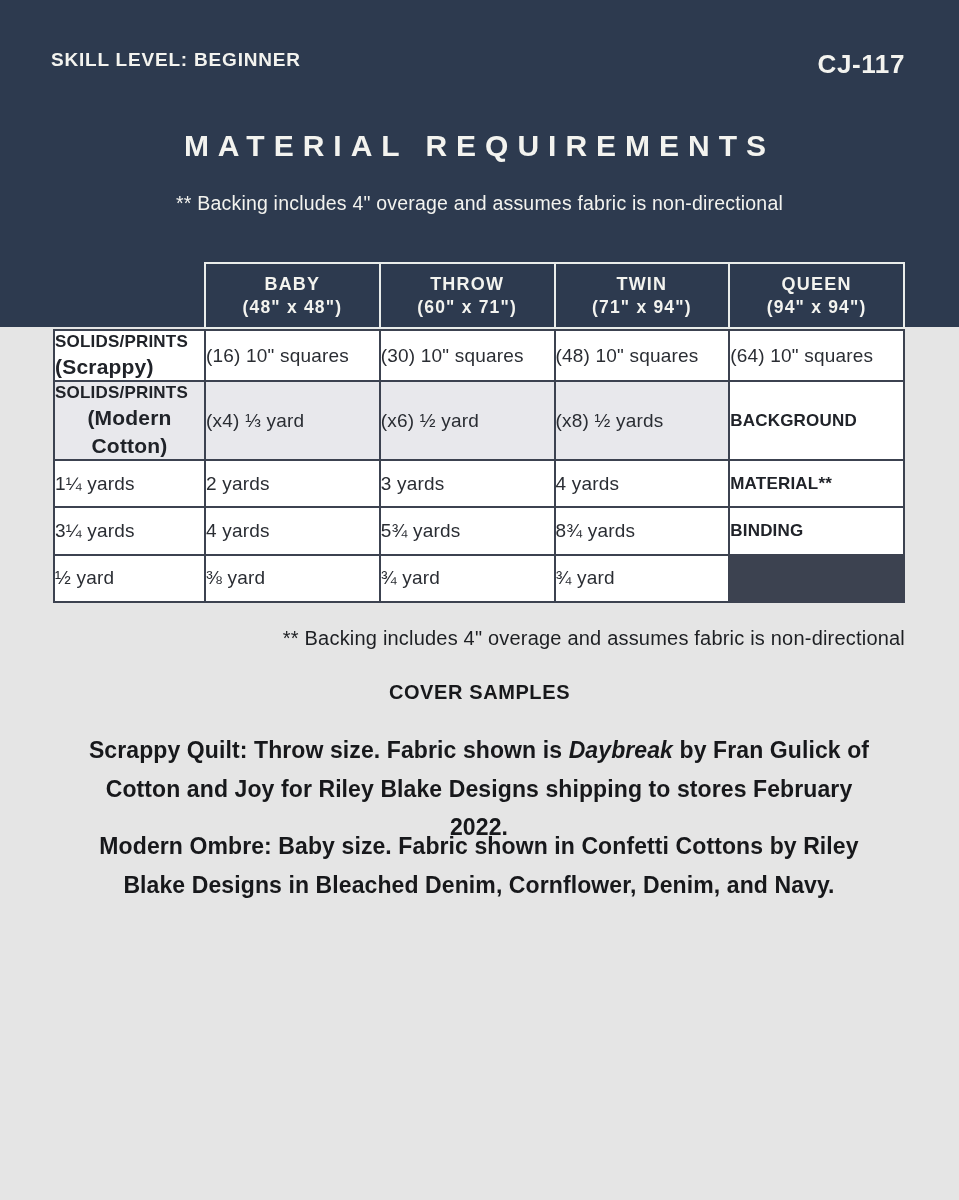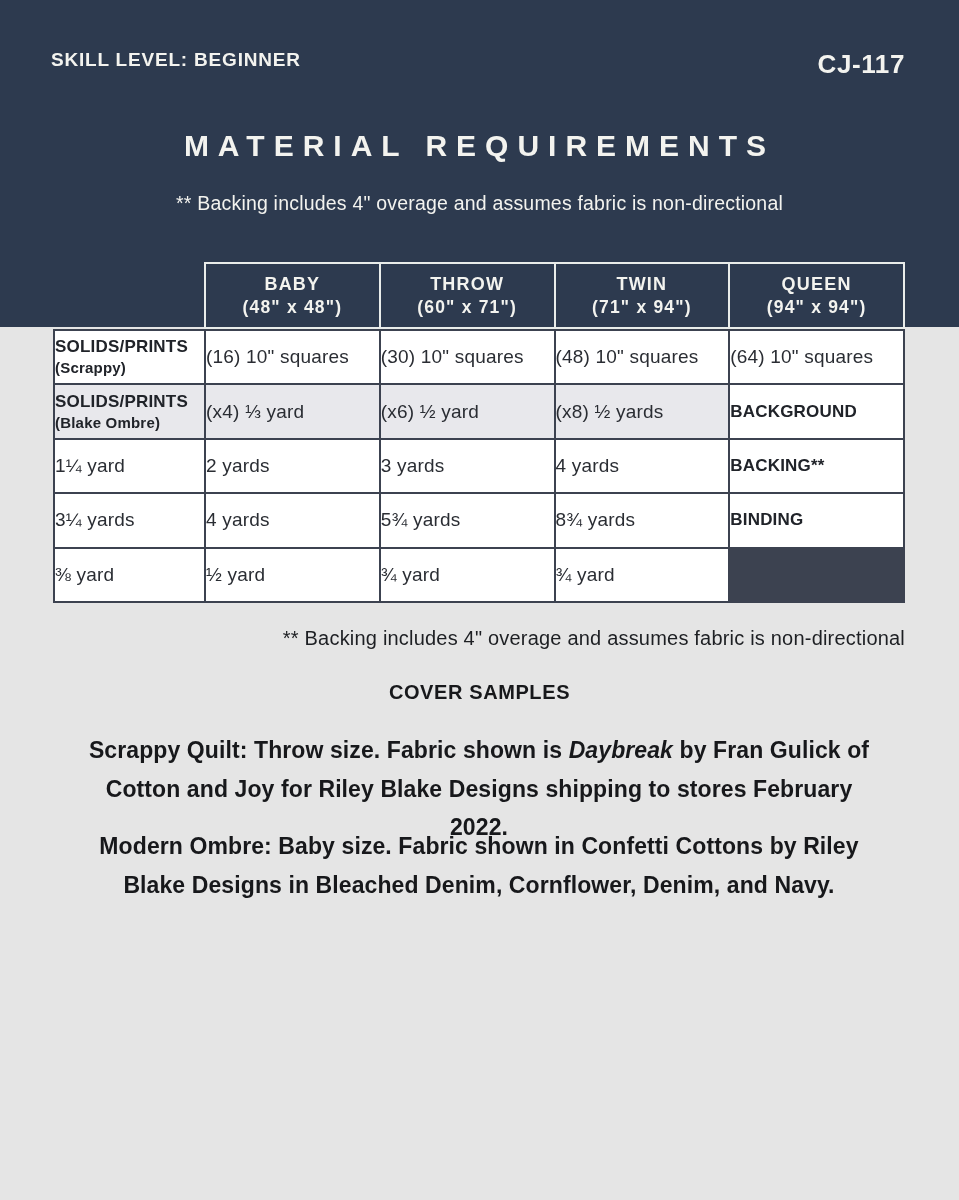--- a/index.html
+++ b/index.html
@@ -40,21 +40,21 @@
     position:absolute;left:53px;top:329px;width:852px;height:274px;
     display:grid;grid-template-columns:149px repeat(4,1fr);grid-template-rows:repeat(5,1fr);
     gap:2px;padding:2px;background:var(--border-dark);
   }
   .tcell{
     background:#ffffff;display:flex;flex-direction:column;align-items:flex-start;justify-content:center;
     text-align:center;color:var(--text-dark);
   }
   .tcell.shaded{background:var(--row-shade);}
   .tcell.label{font-weight:700;font-size:17px;line-height:1.3;letter-spacing:0.2px;}
-  .tcell.label .sub{font-size:15px;}
+  .tcell.label .sub{font-size:21px;}
   .tcell.value{font-size:19px;font-weight:400;color:#2a2d33;letter-spacing:0.2px;}
 
   
   .backing-note{position:absolute;left:53px;top:627px;width:852px;text-align:right;font-size:20px;font-weight:400;color:#1d1f23;letter-spacing:0.2px;}
   .cover-title{position:absolute;left:0;top:681px;width:100%;text-align:center;font-size:20px;font-weight:700;letter-spacing:0.6px;color:#17181b;}
   .sample{position:absolute;left:79px;width:800px;text-align:center;font-size:23px;font-weight:700;line-height:1.68;color:#17181b;letter-spacing:0.1px;}
   .sample1{top:731px;}
   .sample2{top:827px;}
   .sample em{font-style:italic;}
 </style>
@@ -93,44 +93,44 @@
       <div class="tcell label">
         <div>SOLIDS/PRINTS</div>
         <div class="sub">(Scrappy)</div>
       </div>
       <div class="tcell value">(16) 10" squares</div>
       <div class="tcell value">(30) 10" squares</div>
       <div class="tcell value">(48) 10" squares</div>
       <div class="tcell value">(64) 10" squares</div>
       <div class="tcell label shaded">
         <div>SOLIDS/PRINTS</div>
-        <div class="sub">(Blake Ombre)</div>
+        <div class="sub">(Modern Cotton)</div>
       </div>
       <div class="tcell value shaded">(x4) ⅓ yard</div>
       <div class="tcell value shaded">(x6) ½ yard</div>
       <div class="tcell value shaded">(x8) ½ yards</div>
       <div class="tcell label">
         <div>BACKGROUND</div>
       </div>
-      <div class="tcell value">1¼ yard</div>
+      <div class="tcell value">1¼ yards</div>
       <div class="tcell value">2 yards</div>
       <div class="tcell value">3 yards</div>
       <div class="tcell value">4 yards</div>
       <div class="tcell label">
-        <div>BACKING**</div>
+        <div>MATERIAL**</div>
       </div>
       <div class="tcell value">3¼ yards</div>
       <div class="tcell value">4 yards</div>
       <div class="tcell value">5¾ yards</div>
       <div class="tcell value">8¾ yards</div>
       <div class="tcell label">
         <div>BINDING</div>
       </div>
+      <div class="tcell value">½ yard</div>
       <div class="tcell value">⅜ yard</div>
-      <div class="tcell value">½ yard</div>
       <div class="tcell value">¾ yard</div>
       <div class="tcell value">¾ yard</div>
     </div>
 
   <p class="backing-note">** Backing includes 4" overage and assumes fabric is non-directional</p>
 
   <h2 class="cover-title">COVER SAMPLES</h2>
 
   <p class="sample sample1"><span>Scrappy Quilt: Throw size. Fabric shown is </span><em>Daybreak</em><span> by Fran Gulick of Cotton and Joy for Riley Blake Designs shipping to stores February 2022.</span></p>
 

